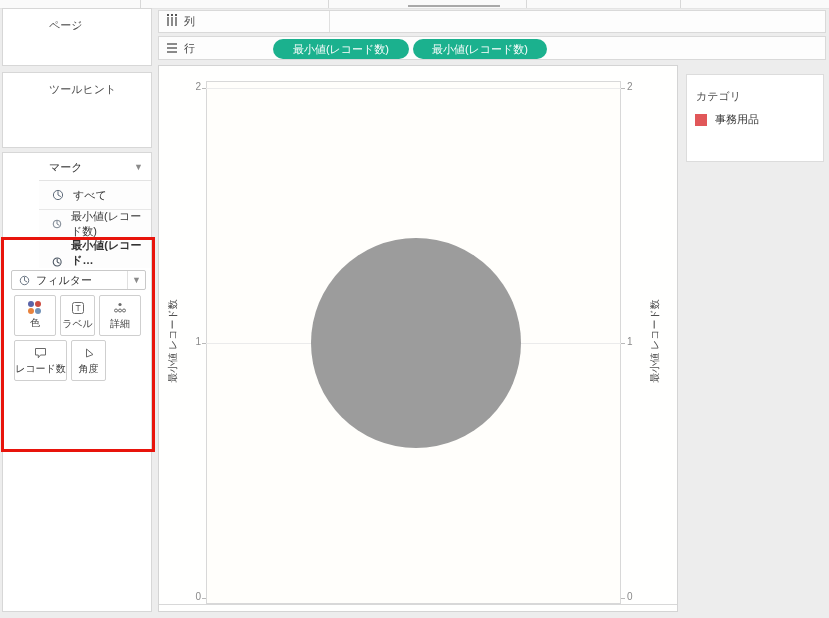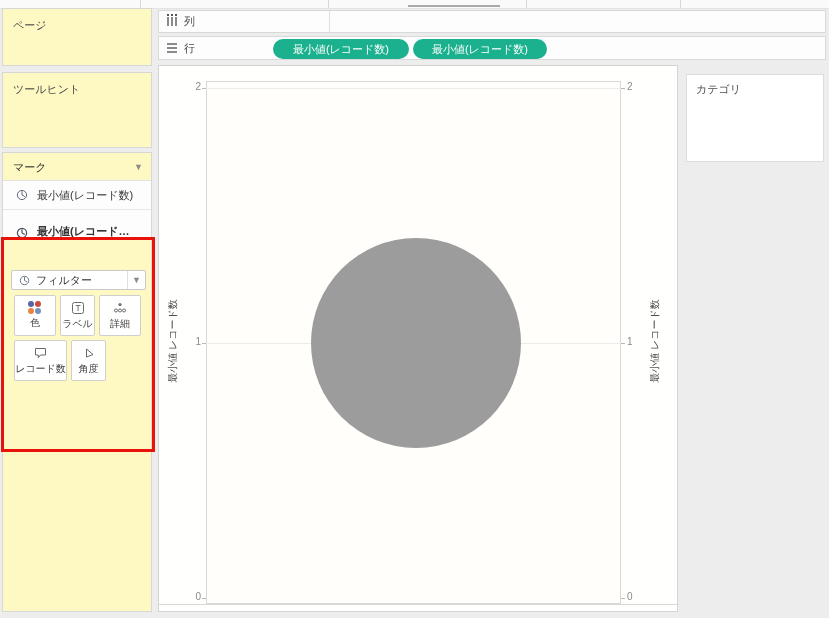--- a/index.html
+++ b/index.html
@@ -7,21 +7,21 @@
   body { font-family:"Liberation Sans","DejaVu Sans",sans-serif; background:#ededed; color:#333; font-size:11px; position:relative; overflow:hidden; }
 
   .abs { position:absolute; }
 
   
   .top-strip { left:0; top:0; width:829px; height:9px; background:#fafafa; border-bottom:1px solid #e4e4e4; }
   .top-strip .vline { position:absolute; top:0; width:1px; height:8px; background:#d8d8d8; }
   .top-strip .seg { position:absolute; top:5px; height:2px; background:#a9a9a9; }
 
   
-  .card { background:#fef9c3; border:1px solid #d7d7d7; }
+  .card { background:#ffffff; border:1px solid #d7d7d7;padding-left:36px; }
   .card-label { padding:9px 10px 0 10px; color:#4a4a4a; }
 
   
   .marks-header { display:flex; justify-content:space-between; align-items:center; padding:7px 8px 5px 10px; border-bottom:1px solid #e3e3e3; }
   .caret { color:#8a8a8a; font-size:9px; line-height:1; }
   .mark-item { display:flex; align-items:center; gap:9px; padding:0 0 0 13px; height:29px; border-bottom:1px solid #e7e7e7; background:#fdfdfd; cursor:default; }
   .mark-item.bold { font-weight:bold; border-bottom:none;align-items:flex-end; }
   .mark-type-dropdown { position:absolute; left:8px; top:117px; width:135px; height:20px; background:#fff; border:1px solid #c9c9c9; border-radius:2px; display:flex; align-items:center; gap:6px; padding-left:7px; }
   .mark-type-dropdown .dd-caret { position:absolute; right:0; top:0; width:18px; height:100%; border-left:1px solid #e0e0e0; display:flex; align-items:center; justify-content:center; }
 
@@ -55,21 +55,21 @@
   .pie-mark { position:absolute; border-radius:50%; }
   .tick { position:absolute; width:16px; font-size:10px; color:#8a8a8a; }
   .tick.left { text-align:right; }
   .tick.right { text-align:left; }
   .tickmark { position:absolute; width:4px; height:1px; background:#b9b9b9; }
   .vaxis { position:absolute; width:16px; height:240px; display:flex; align-items:center; justify-content:center; }
   .vaxis span { transform:rotate(-90deg); white-space:nowrap; font-size:10px; color:#4f4f4f; }
 
   
   .legend { left:686px; top:74px; width:138px; height:88px; background:#fff; border:1px solid #dcdcdc; }
-  .legend-title { padding:7px 0 5px 9px; color:#4a4a4a; }
+  .legend-title { padding:14px 0 5px 9px; color:#4a4a4a; }
   .legend-item { display:flex; align-items:center; gap:8px; padding:0 0 0 8px; height:21px; cursor:default; }
   .swatch { width:12px; height:12px; display:inline-block; }
 
   
   .hl-box { left:1px; top:237px; width:154px; height:215px; border:3px solid #e8140c; pointer-events:none; z-index:20; }
 
   svg { display:block; }
 </style>
 </head>
 <body>
@@ -89,20 +89,27 @@
 <div class="abs card" style="left:2px;top:72px;width:150px;height:76px">
   <div class="card-label">ツールヒント</div>
 </div>
 
 <div class="abs card" style="left:2px;top:152px;width:150px;height:460px">
   <div class="marks-header">
     <span>マーク</span>
     <span class="caret">▼</span>
   </div>
 
+  <div class="mark-item">
+    <svg width="12" height="12" viewBox="0 0 12 12">
+        <circle cx="6" cy="6" r="4.6" fill="none" stroke="#5f6b7a" stroke-width="1"></circle>
+        <path d="M6 6 L6 2.2 M6 6 L8.8 7.6" stroke="#5f6b7a" stroke-width="1" fill="none"></path>
+      </svg>
+    <span>すべて</span>
+  </div>
 
   <div class="mark-item">
     <svg width="12" height="12" viewBox="0 0 12 12">
         <circle cx="6" cy="6" r="4.6" fill="none" stroke="#5f6b7a" stroke-width="1"></circle>
         <path d="M6 6 L6 2.2 M6 6 L8.8 7.6" stroke="#5f6b7a" stroke-width="1" fill="none"></path>
       </svg>
     <span>最小値(レコード数)</span>
   </div>
 
   <div class="mark-item bold">
@@ -211,15 +218,19 @@
   <div class="tick right" style="left:468px;top:15px">2</div>
   <div class="tick right" style="left:468px;top:270px">1</div>
   <div class="tick right" style="left:468px;top:525px">0</div>
   <div class="tickmark" style="left:462px;top:22px"></div>
   <div class="tickmark" style="left:462px;top:277px"></div>
   <div class="tickmark" style="left:462px;top:532px"></div>
 </div>
 
 <div class="abs legend">
   <div class="legend-title">カテゴリ</div>
+  <div class="legend-item">
+    <span class="swatch" style="background: rgb(225, 87, 89);"></span>
+    <span>事務用品</span>
+  </div>
 </div>
 
 <div class="abs hl-box" style="border-color: rgb(232, 20, 12);"></div>
 
 </body></html>

